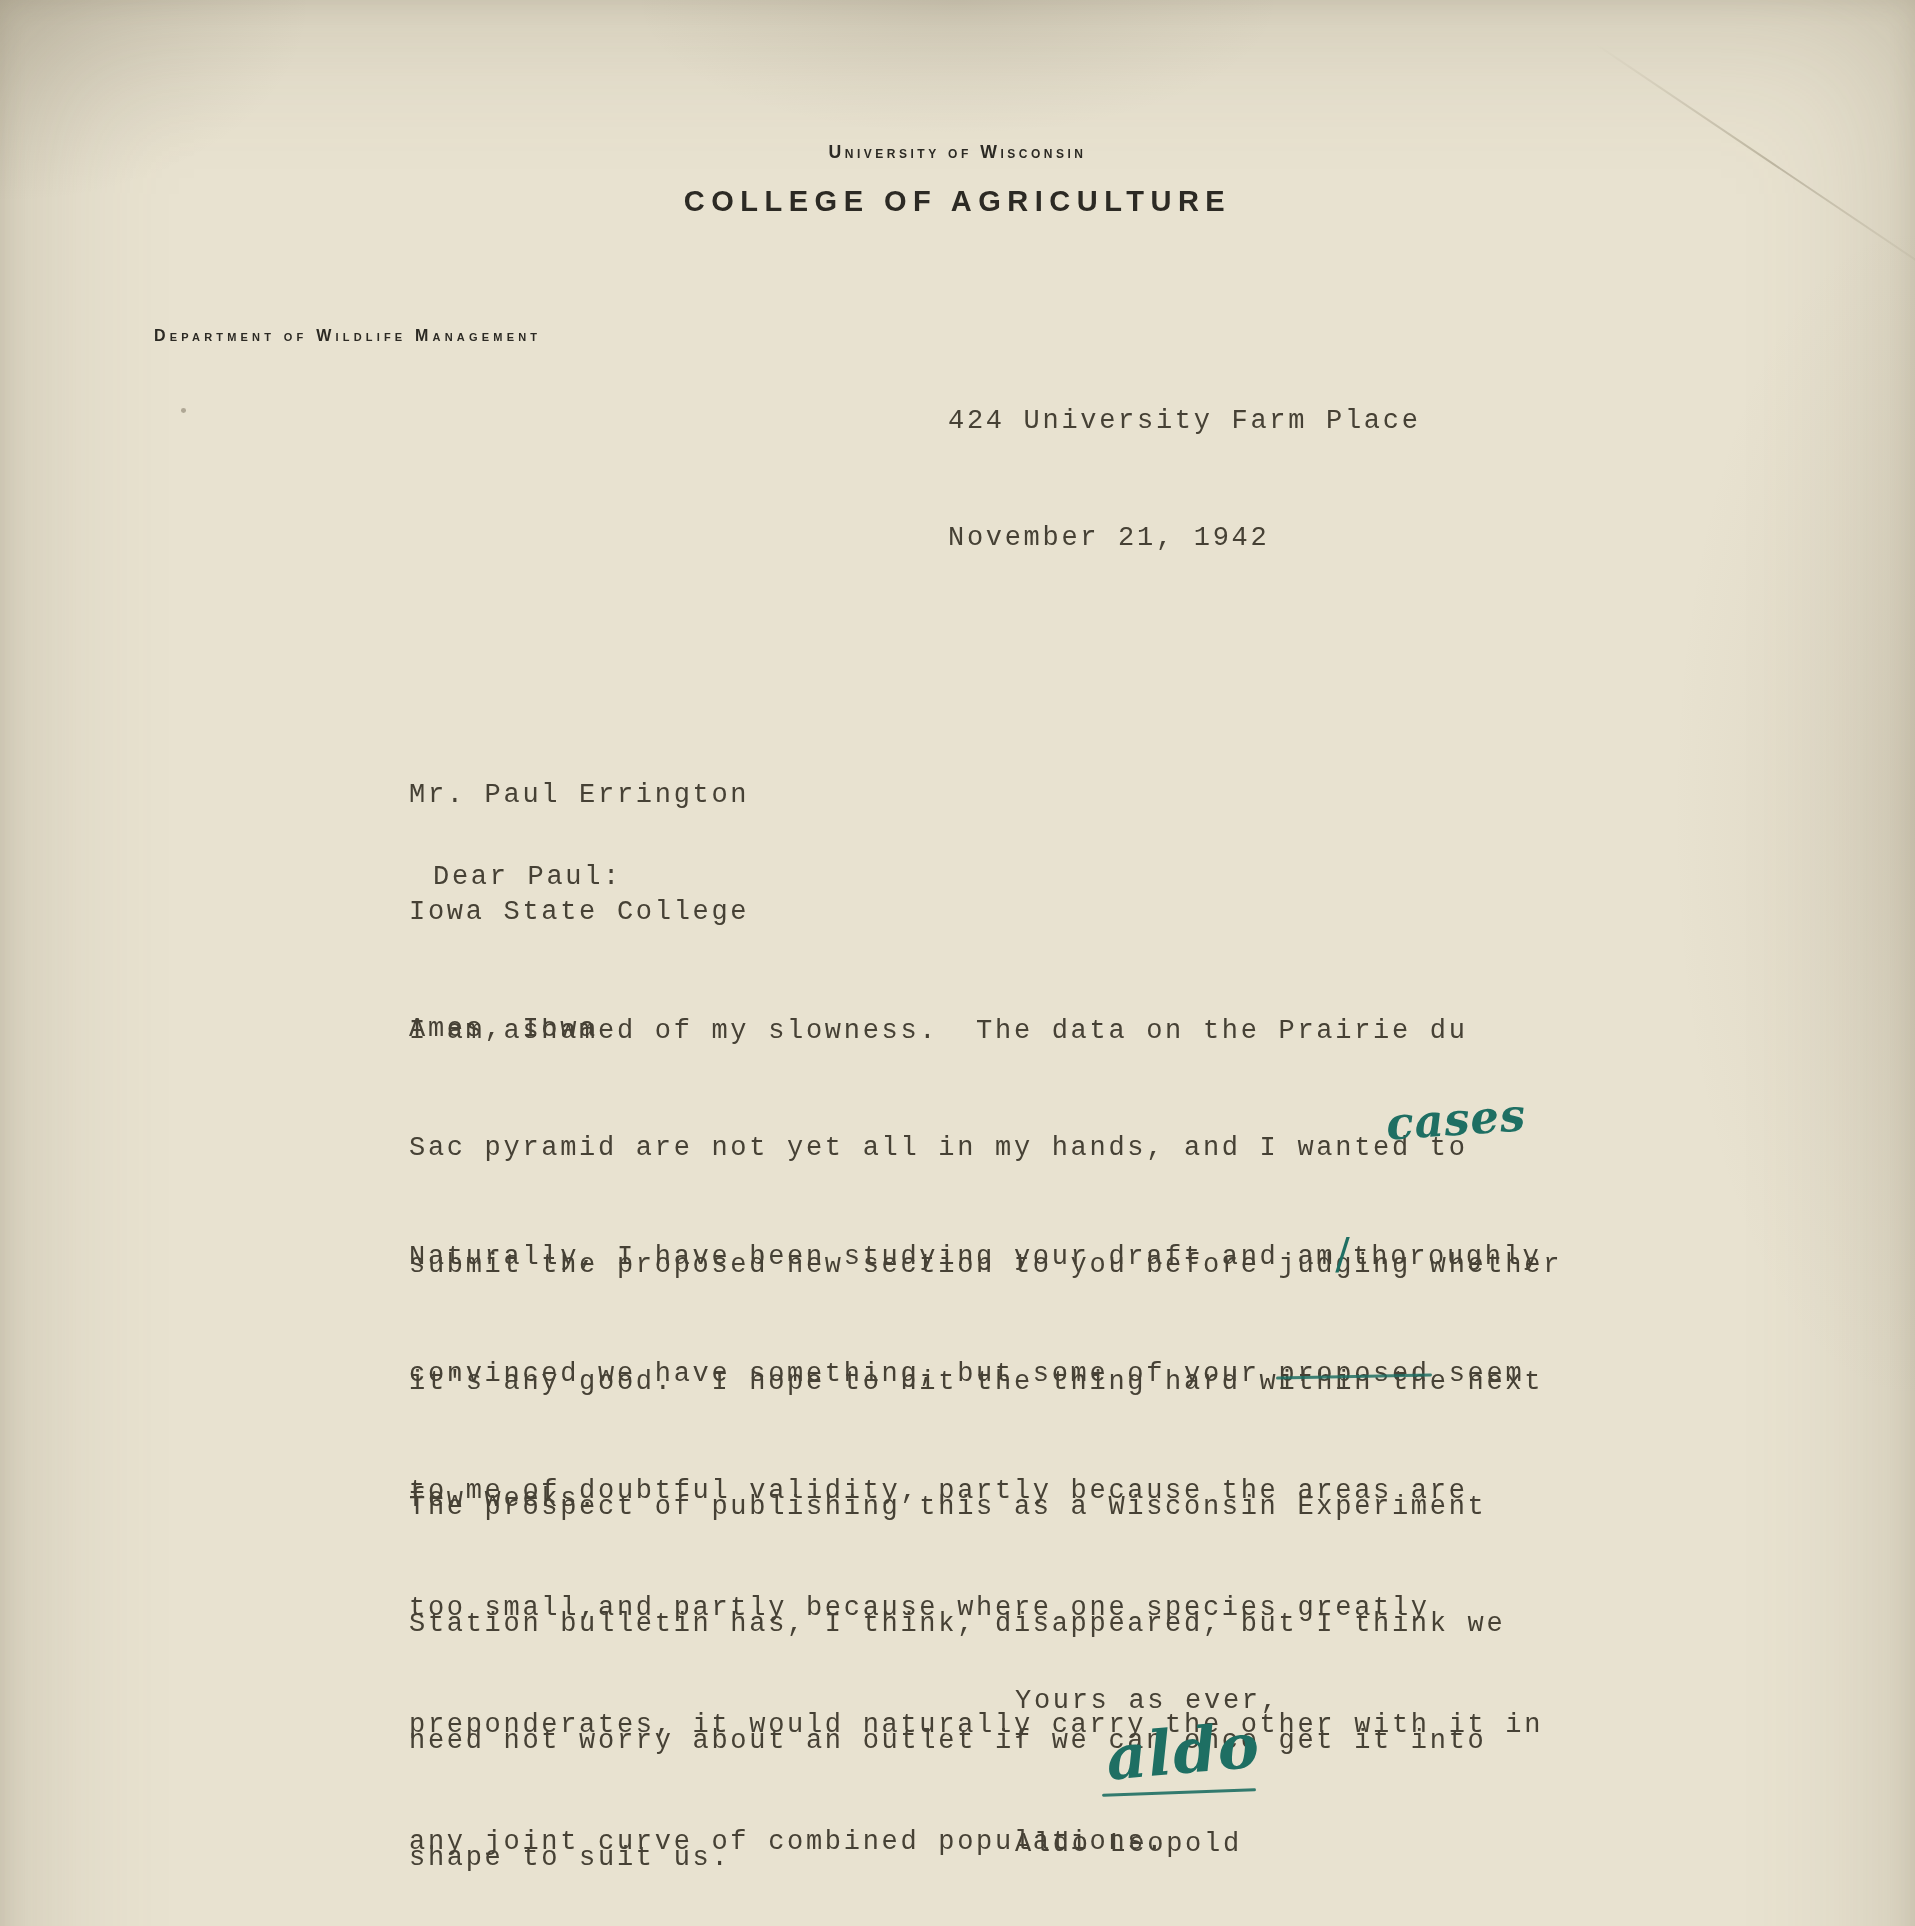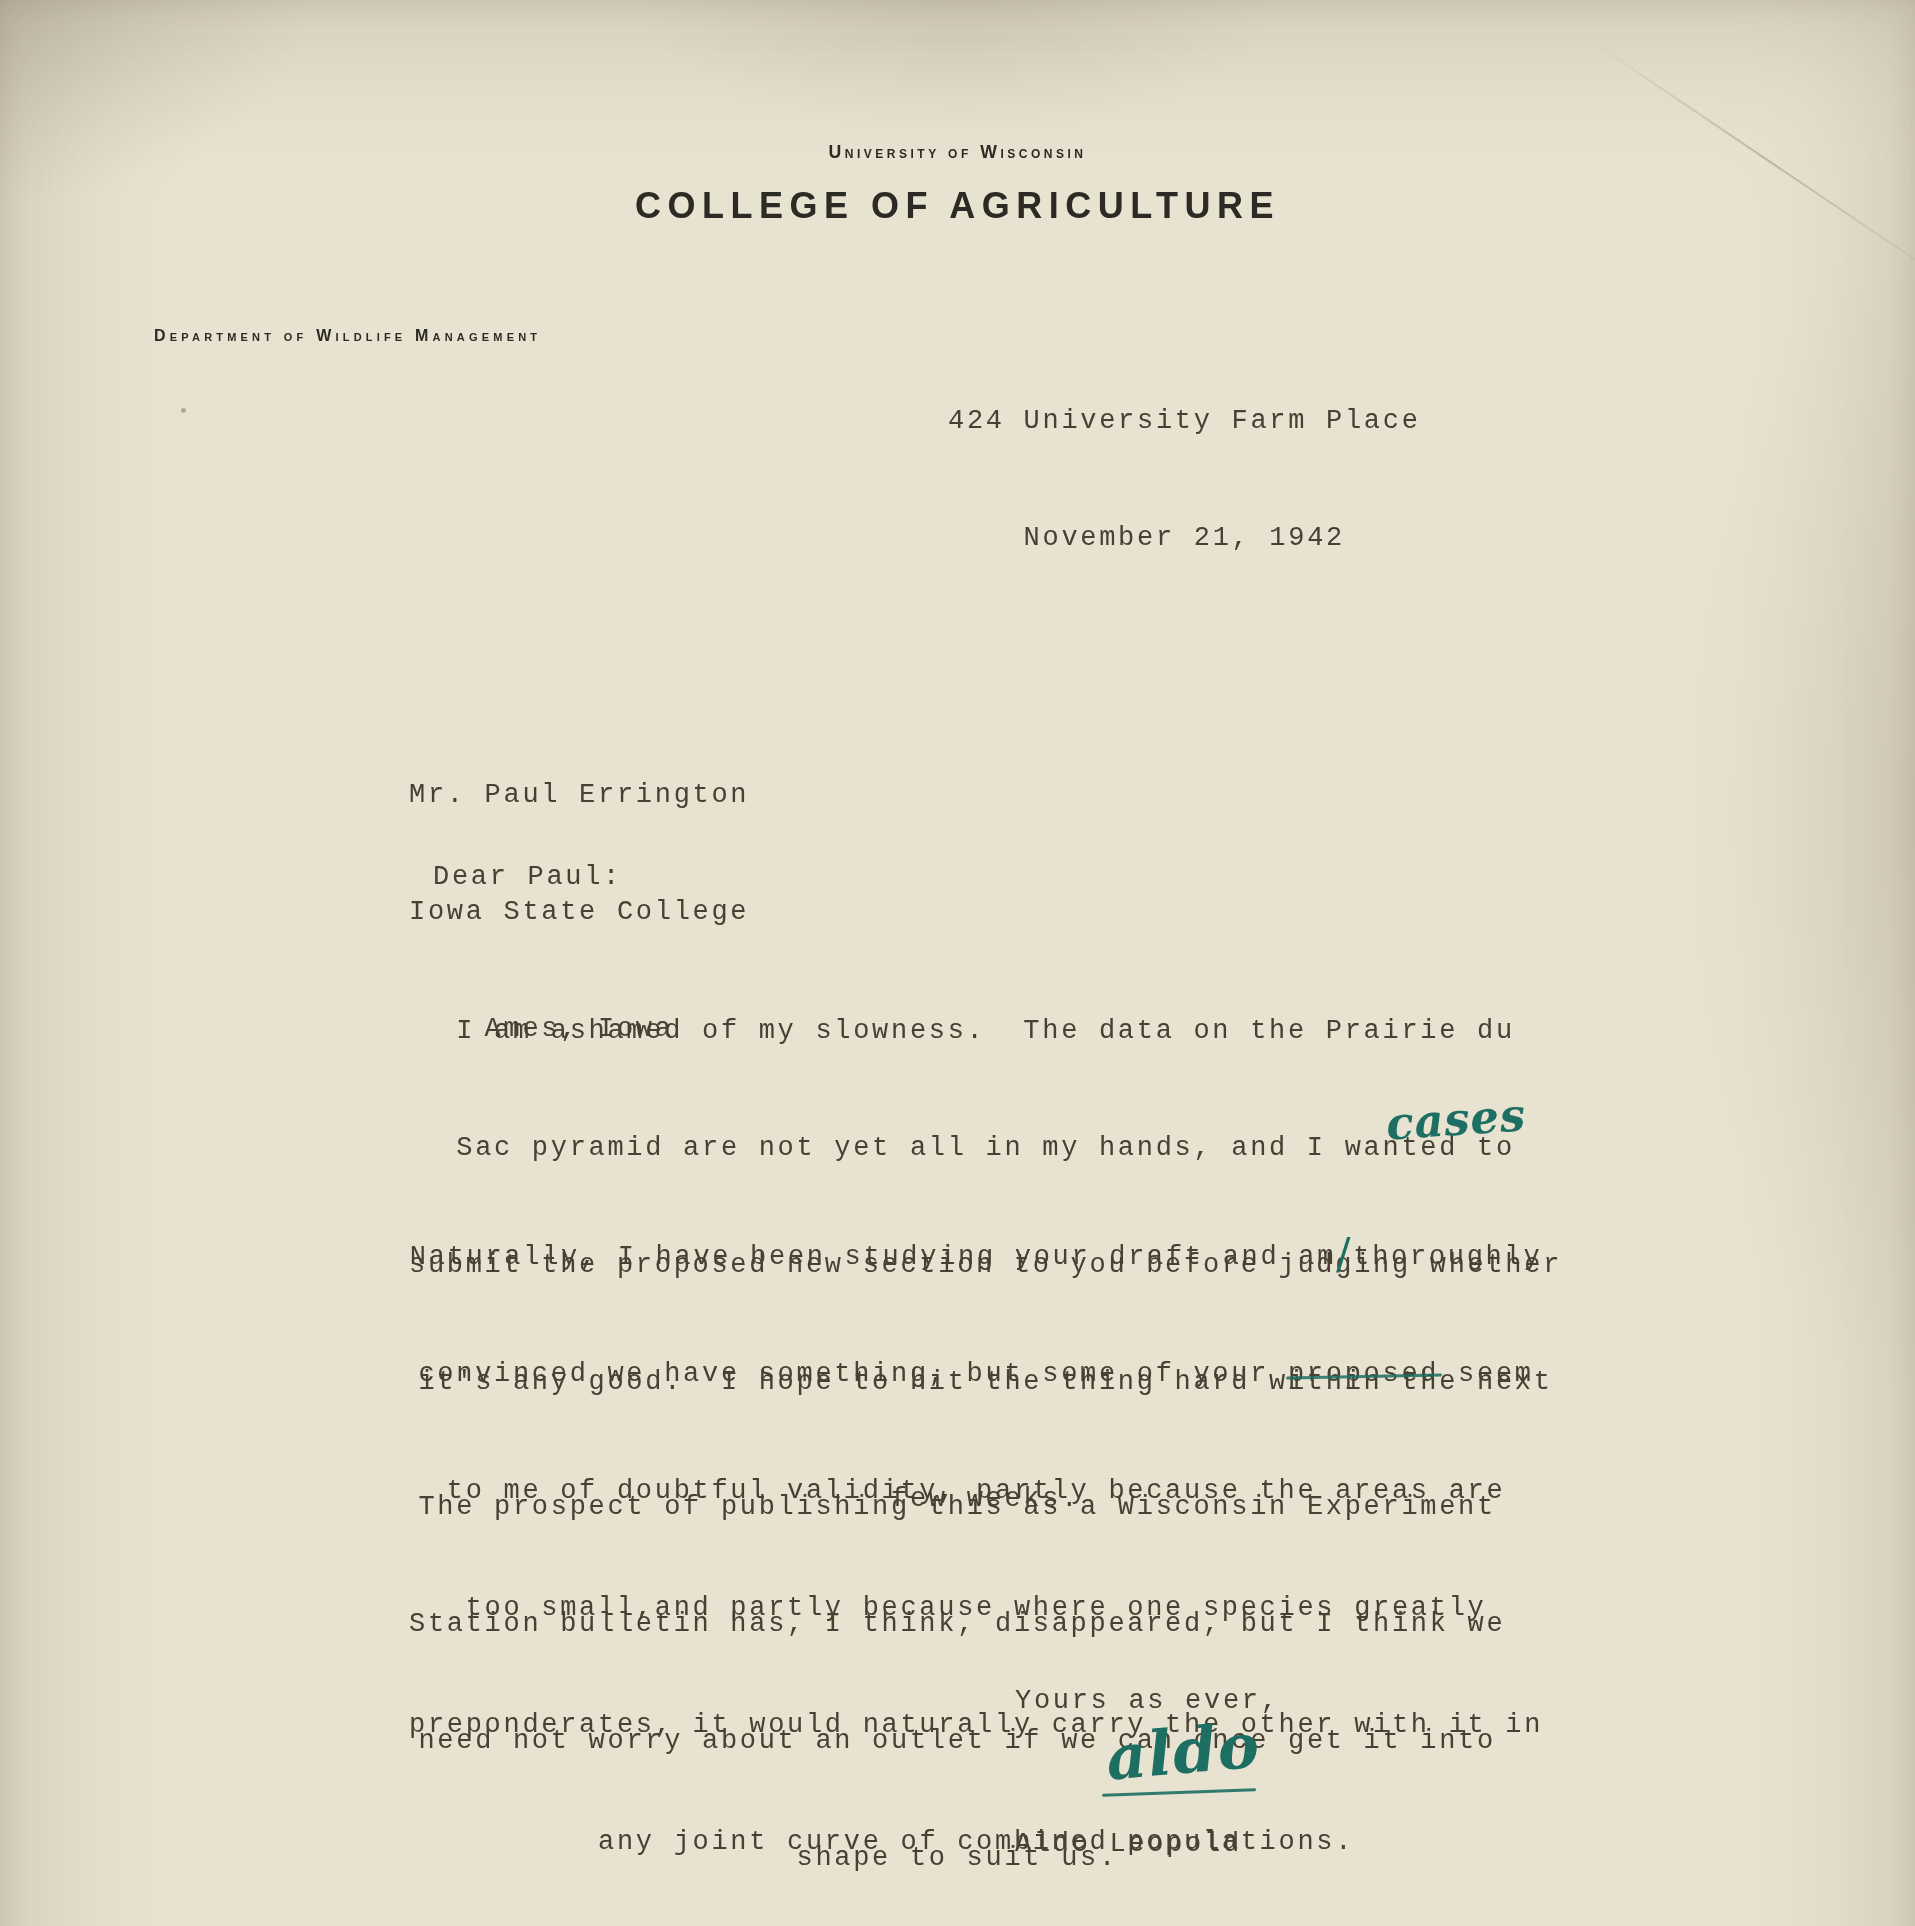--- a/index.html
+++ b/index.html
@@ -41,31 +41,31 @@
     background:rgba(90,80,60,.4);
   }
 
   
   .lh{
     position:absolute;left:0;right:0;text-align:center;
     font-family:"Liberation Sans","DejaVu Sans",sans-serif;
     font-weight:bold;color:var(--letterhead-ink);
   }
   .lh-univ{top:142px;font-size:17.7px;letter-spacing:3.5px;font-variant:small-caps;}
-  .lh-college{top:185px;font-size:36px;letter-spacing:6.5px;}
+  .lh-college{top:185px;font-size:29px;letter-spacing:6.5px;}
   .lh-city{top:231px;font-size:18.5px;letter-spacing:4.6px;font-variant:small-caps;}
   .lh-dept{
     position:absolute;left:154px;top:327px;text-align:center;
     font-family:"Liberation Sans","DejaVu Sans",sans-serif;
     font-weight:bold;color:var(--letterhead-ink);
     font-size:16px;letter-spacing:4.2px;font-variant:small-caps;
   }
 
   
-  .tw{font-size:27px;letter-spacing:2.7px;line-height:39px;white-space:pre;text-align:center;}
+  .tw{font-size:27px;letter-spacing:2.7px;line-height:39px;white-space:pre;}
   .block{position:absolute;}
   .addr-block{left:948px;top:324px;}
   .recipient-block{left:409px;top:698px;}
   .salutation-block{left:433px;top:858px;}
   .p1-block{left:409px;top:934px;}
   .p2-block{left:409px;top:1160px;}
   .p3-block{left:409px;top:1410px;}
   .p4-block{left:409px;top:1606px;}
   .closing-block{left:1015px;top:1682px;}
   .name-block{left:1015px;top:1825px;}

